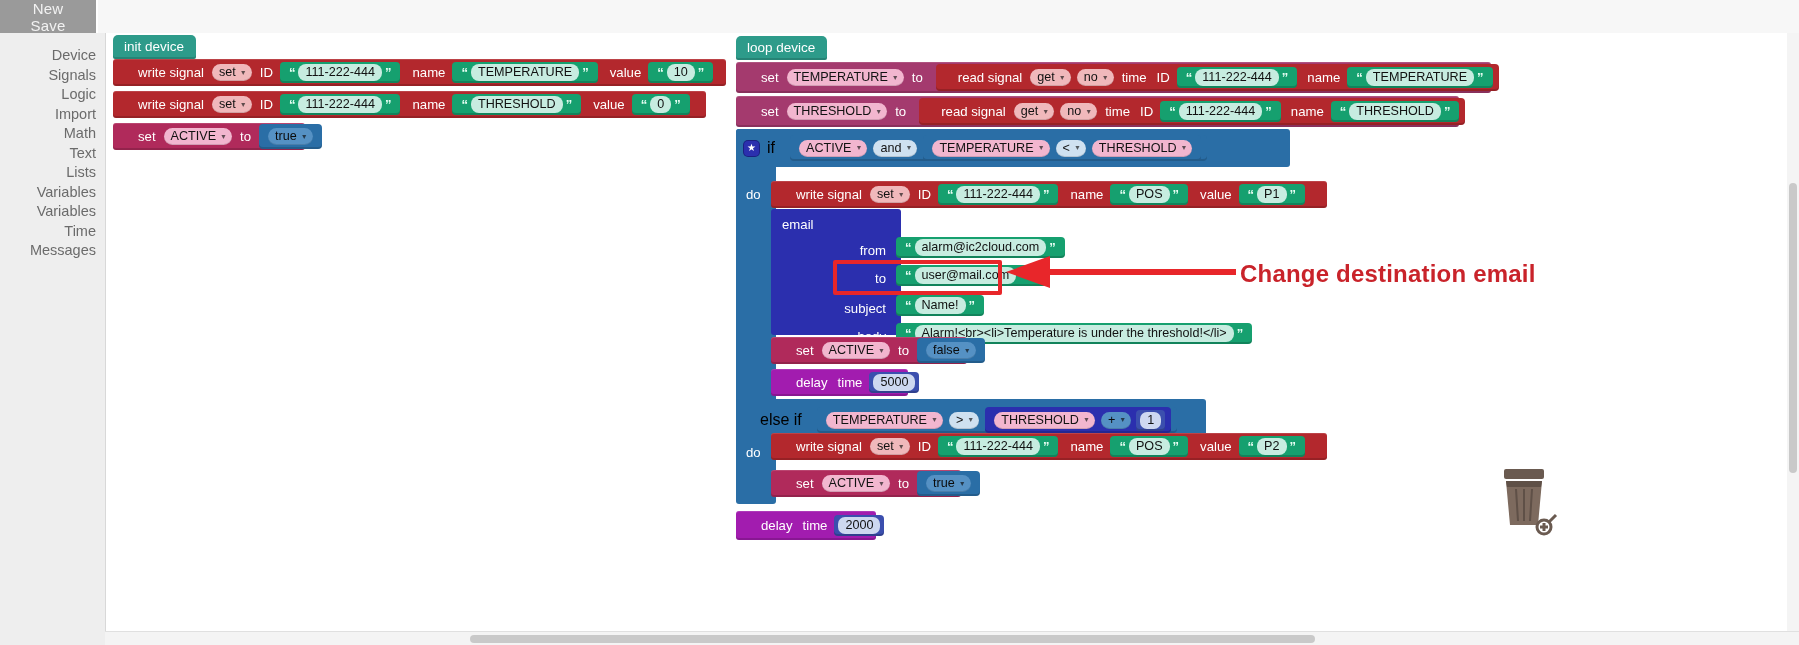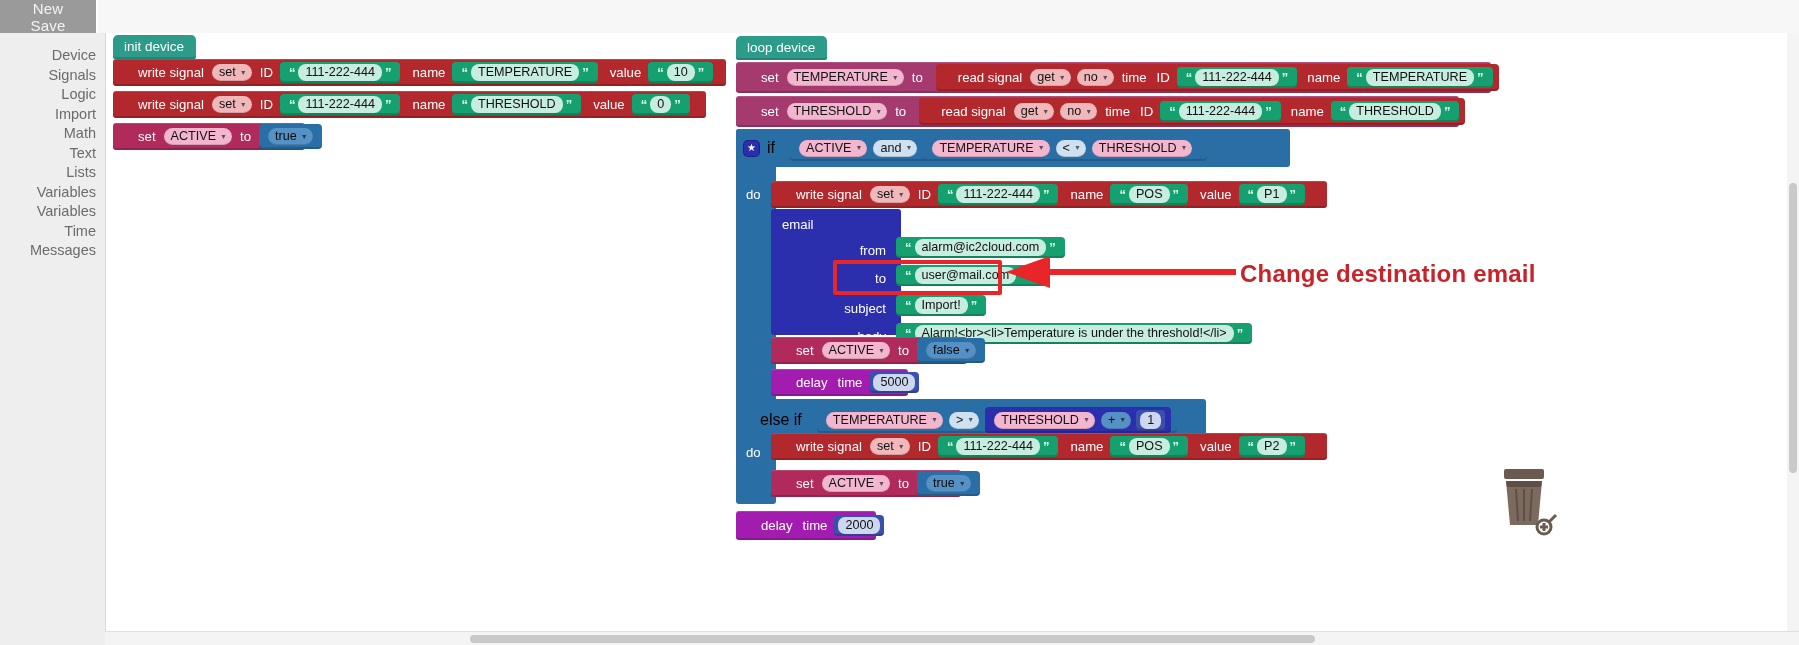--- a/index.html
+++ b/index.html
@@ -407,21 +407,21 @@
       <span class="q">“</span>
       <span class="txtv">user@mail.com</span>
       <span class="q">”</span>
     </span>
   </div>
 
   <div class="clabel" style="left:676px;top:268px;width:104px;text-align:right;">subject</div>
   <div class="blk" style="left:790px;top:262px;">
     <span class="txt" style="margin:0;">
       <span class="q">“</span>
-      <span class="txtv">Import!</span>
+      <span class="txtv">Name!</span>
       <span class="q">”</span>
     </span>
   </div>
 
   <div class="clabel" style="left:676px;top:296px;width:104px;text-align:right;">body</div>
   <div class="blk" style="left:790px;top:290px;">
     <span class="txt" style="margin:0;">
       <span class="q">“</span>
       <span class="txtv">Alarm!&lt;br&gt;&lt;li&gt;Temperature is under the threshold!&lt;/li&gt;</span>
       <span class="q">”</span>

